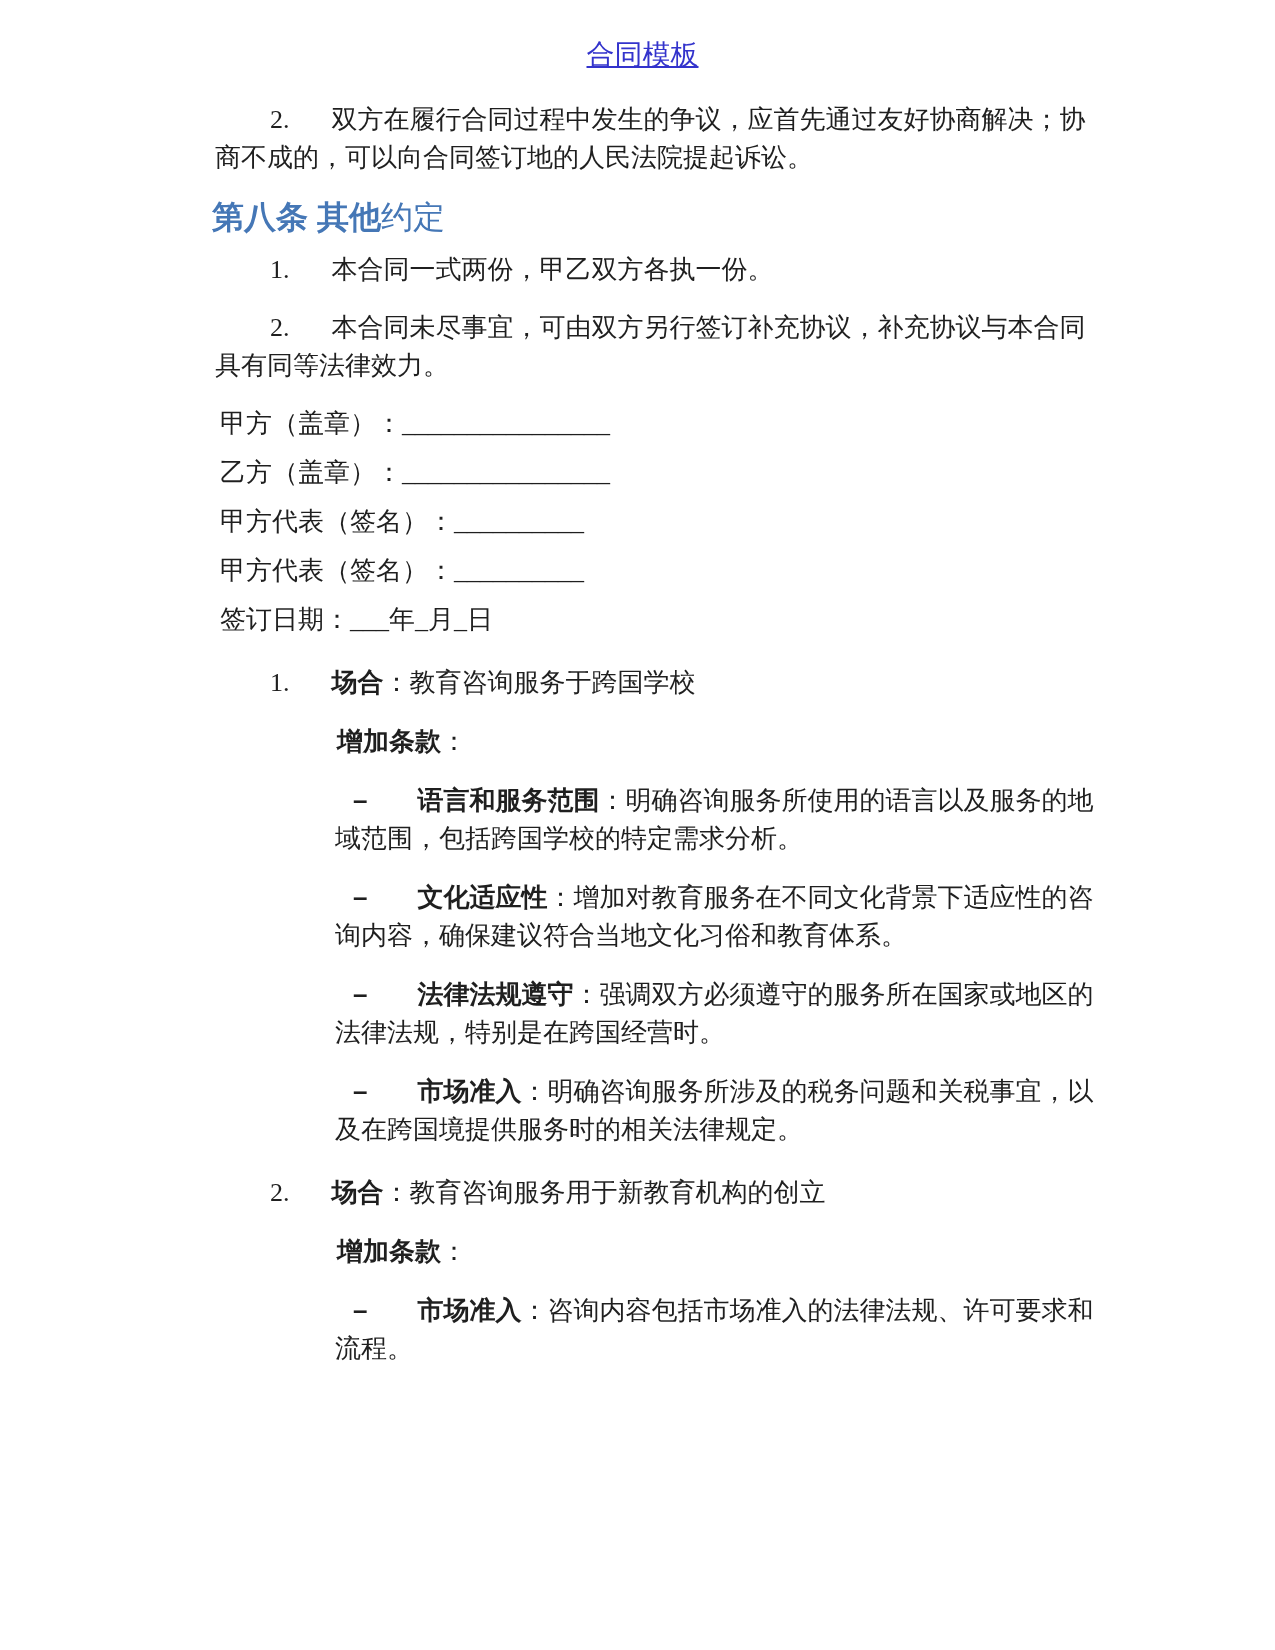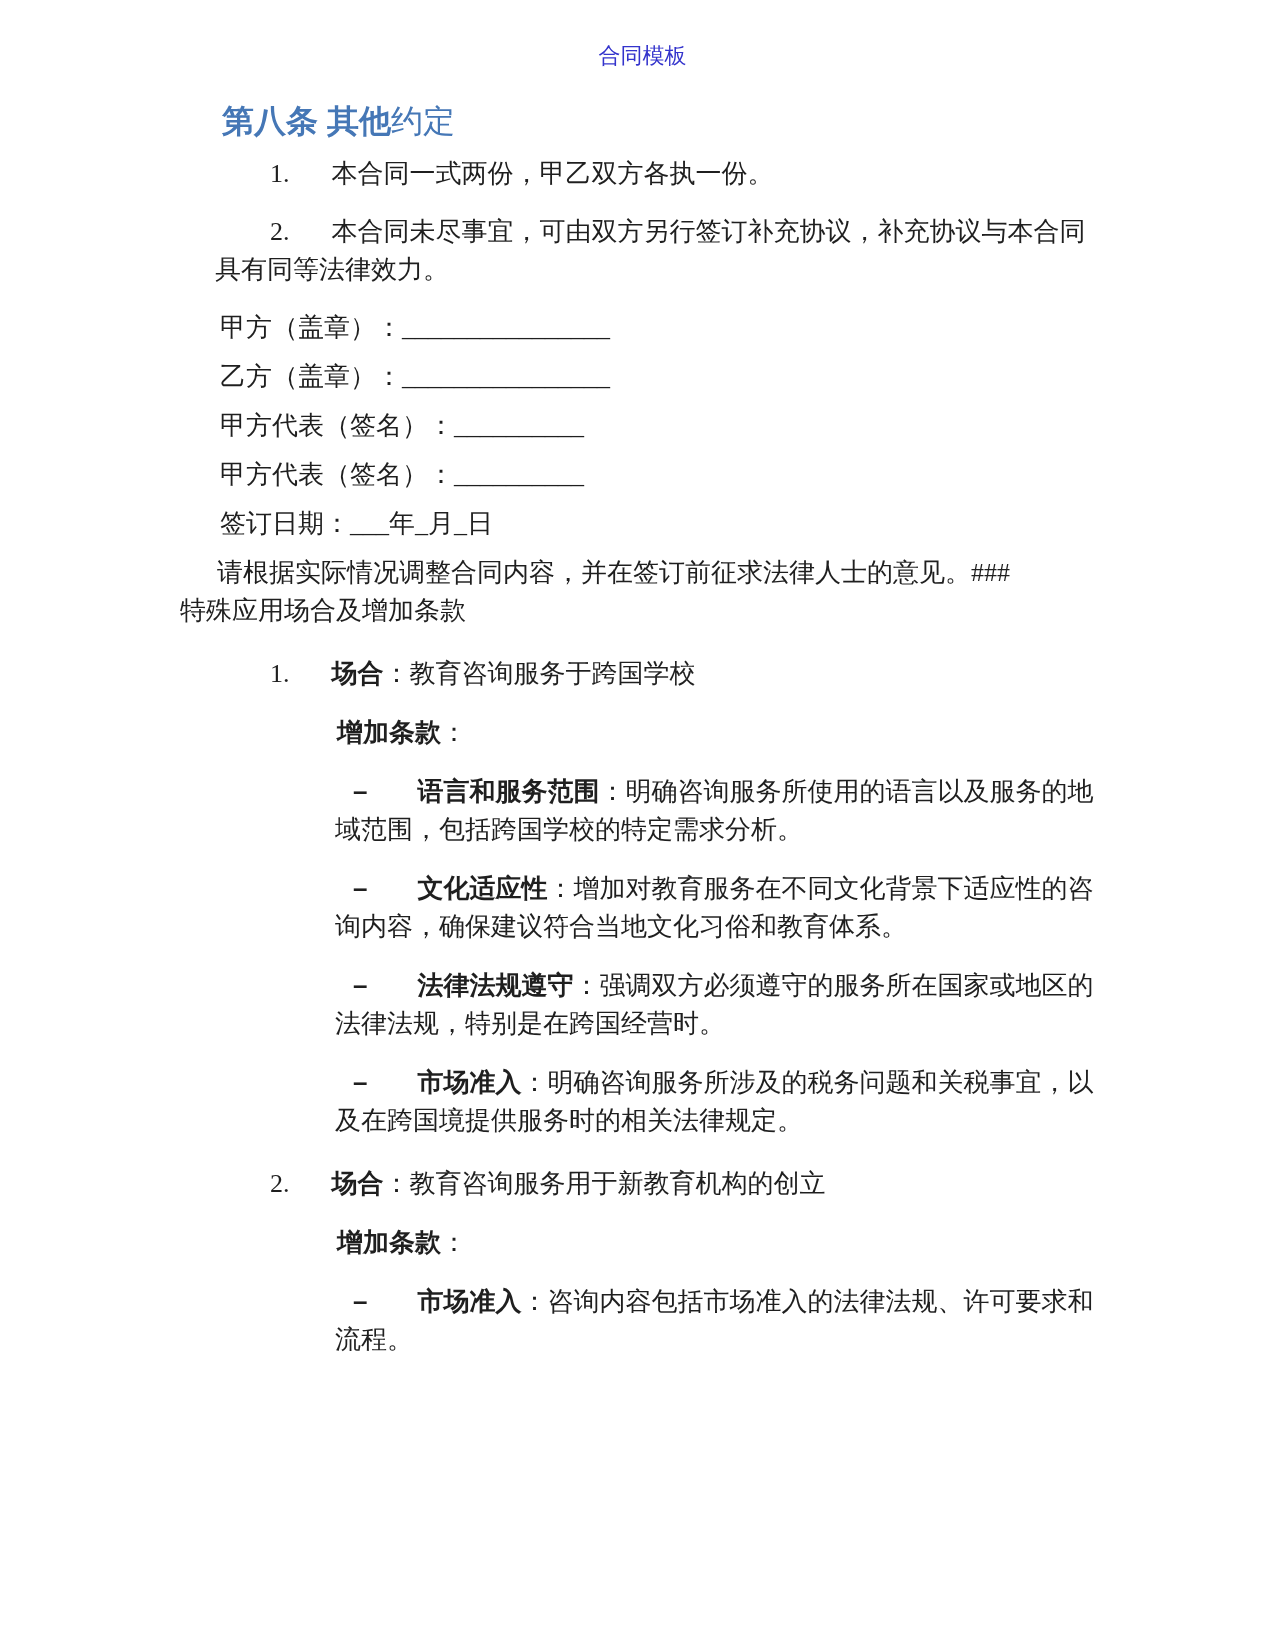--- a/index.html
+++ b/index.html
@@ -18,32 +18,33 @@
     font-size: 26px;
     overflow: hidden;
   }
   .page {
     width: 1275px;
     height: 1650px;
     padding: 40px 170px 0 180px;
   }
   .header { text-align: center; margin-bottom: 30px; line-height: 30px; }
   .doc-link {
-    font-size: 22px;
+    font-size: 28px;
     color: var(--link);
+    text-decoration: underline;
     cursor: pointer;
     font-family: "Liberation Serif", serif;
   }
   p { margin: 0; line-height: 38px; }
 
   .num-li { padding-left: 35px; text-indent: 55px; margin-bottom: 14px; }
   .num-li .num { margin-right: 42px; }
 
   .heading {
-    margin: 14px 0 14px 42px;
+    margin: 14px 0 14px 32px;
     font-family: "Liberation Sans", sans-serif;
     font-size: 32px;
     font-weight: 700;
     color: var(--heading);
     line-height: 40px;
   }
   .heading .h-reg { font-weight: 400; }
 
   .gap-after { margin-bottom: 20px; }
 
@@ -69,43 +70,42 @@
 </style>
 </head>
 <body>
 
 <div class="page">
 
   <div class="header">
     <a class="doc-link">合同模板</a>
   </div>
 
+  <p class="num-li gap-after">
+    <span class="num">2.</span><span>双方在履行合同过程中发生的争议，应首先通过友好协商解决；协商不成的，可以向合同签订地的人民法院提起诉讼。</span>
+  </p>
 
   <h2 class="heading">
     <span class="h-bold">第八条 其他</span><span class="h-reg">约定</span>
   </h2>
 
   <p class="num-li gap-after">
     <span class="num">1.</span><span>本合同一式两份，甲乙双方各执一份。</span>
   </p>
 
   <p class="num-li gap-after">
     <span class="num">2.</span><span>本合同未尽事宜，可由双方另行签订补充协议，补充协议与本合同具有同等法律效力。</span>
   </p>
 
   <p class="sig">甲方（盖章）：________________</p>
   <p class="sig">乙方（盖章）：________________</p>
   <p class="sig">甲方代表（签名）：__________</p>
   <p class="sig">甲方代表（签名）：__________</p>
   <p class="sig last">签订日期：___年_月_日</p>
 
-  <p class="note">
-    <span>请根据实际情况调整合同内容，并在签订前征求法律人士的意见。###</span><br>
-    <span>特殊应用场合及增加条款</span>
-  </p>
 
   <p class="num-li scenario gap-after">
     <span class="num">1.</span><span class="term">场合</span><span>：教育咨询服务于跨国学校</span>
   </p>
 
   <p class="subhead">
     <span class="term">增加条款</span><span>：</span>
   </p>
 
   <p class="dash-li">

